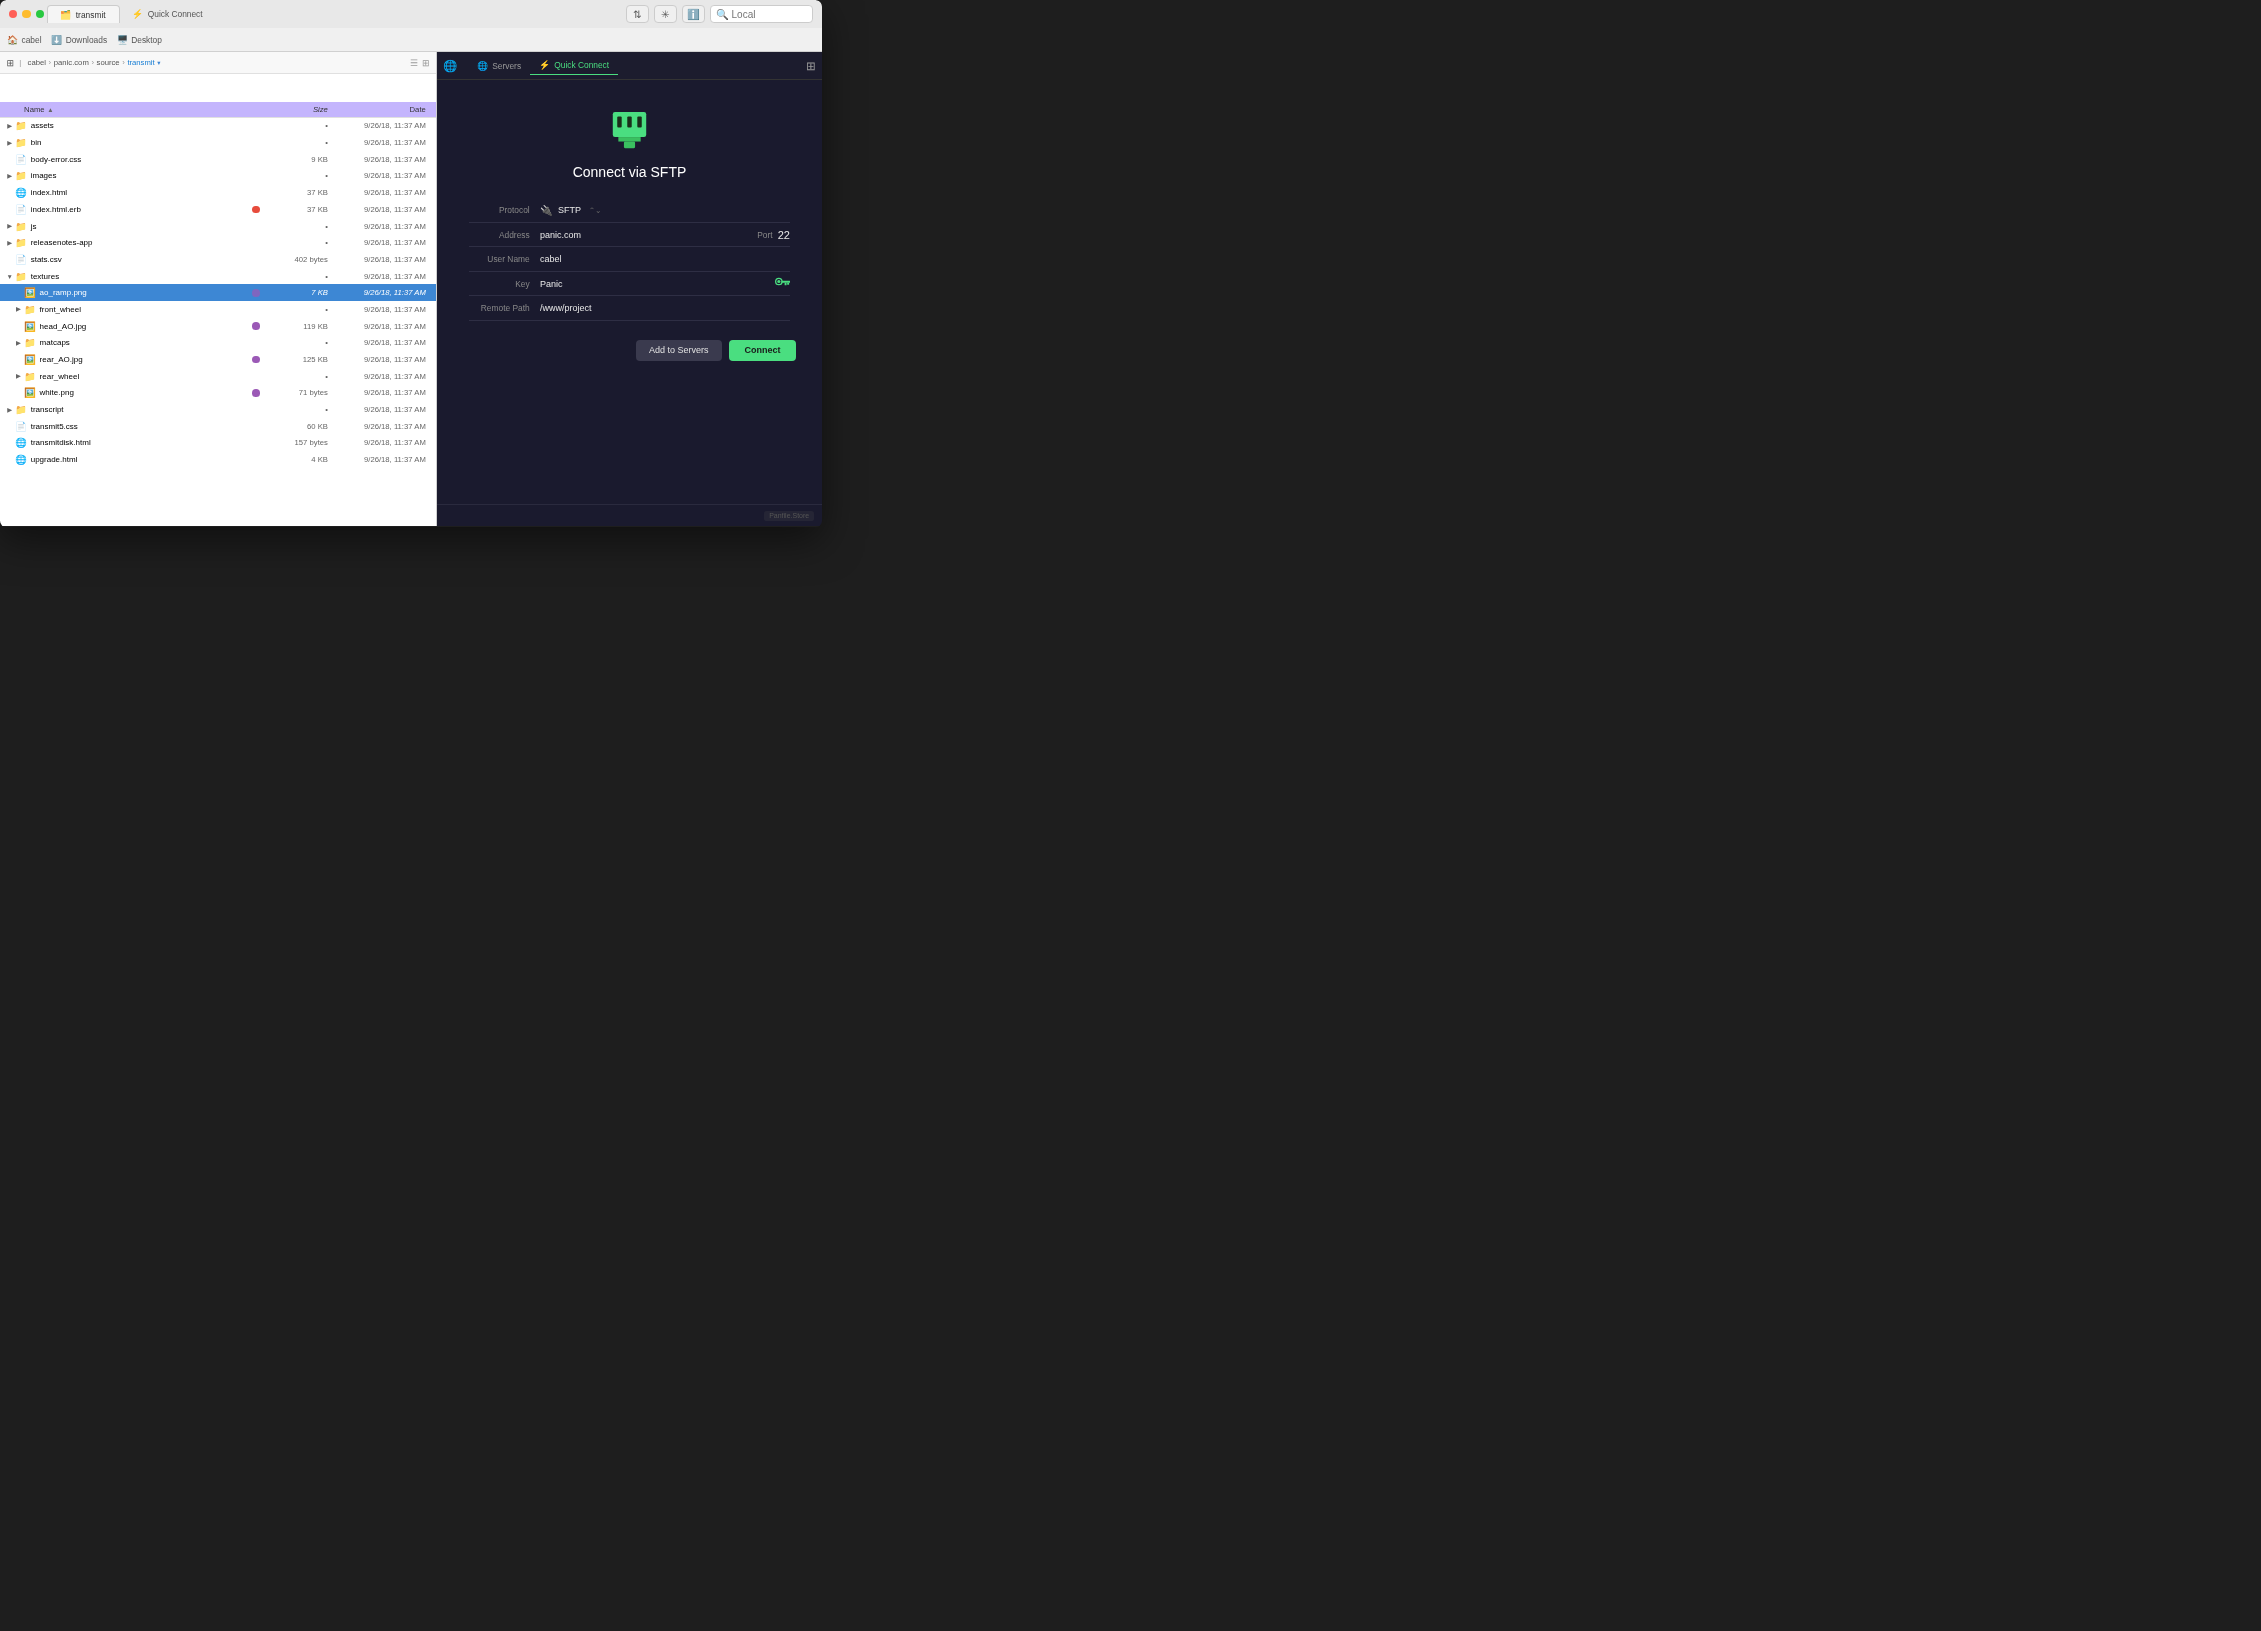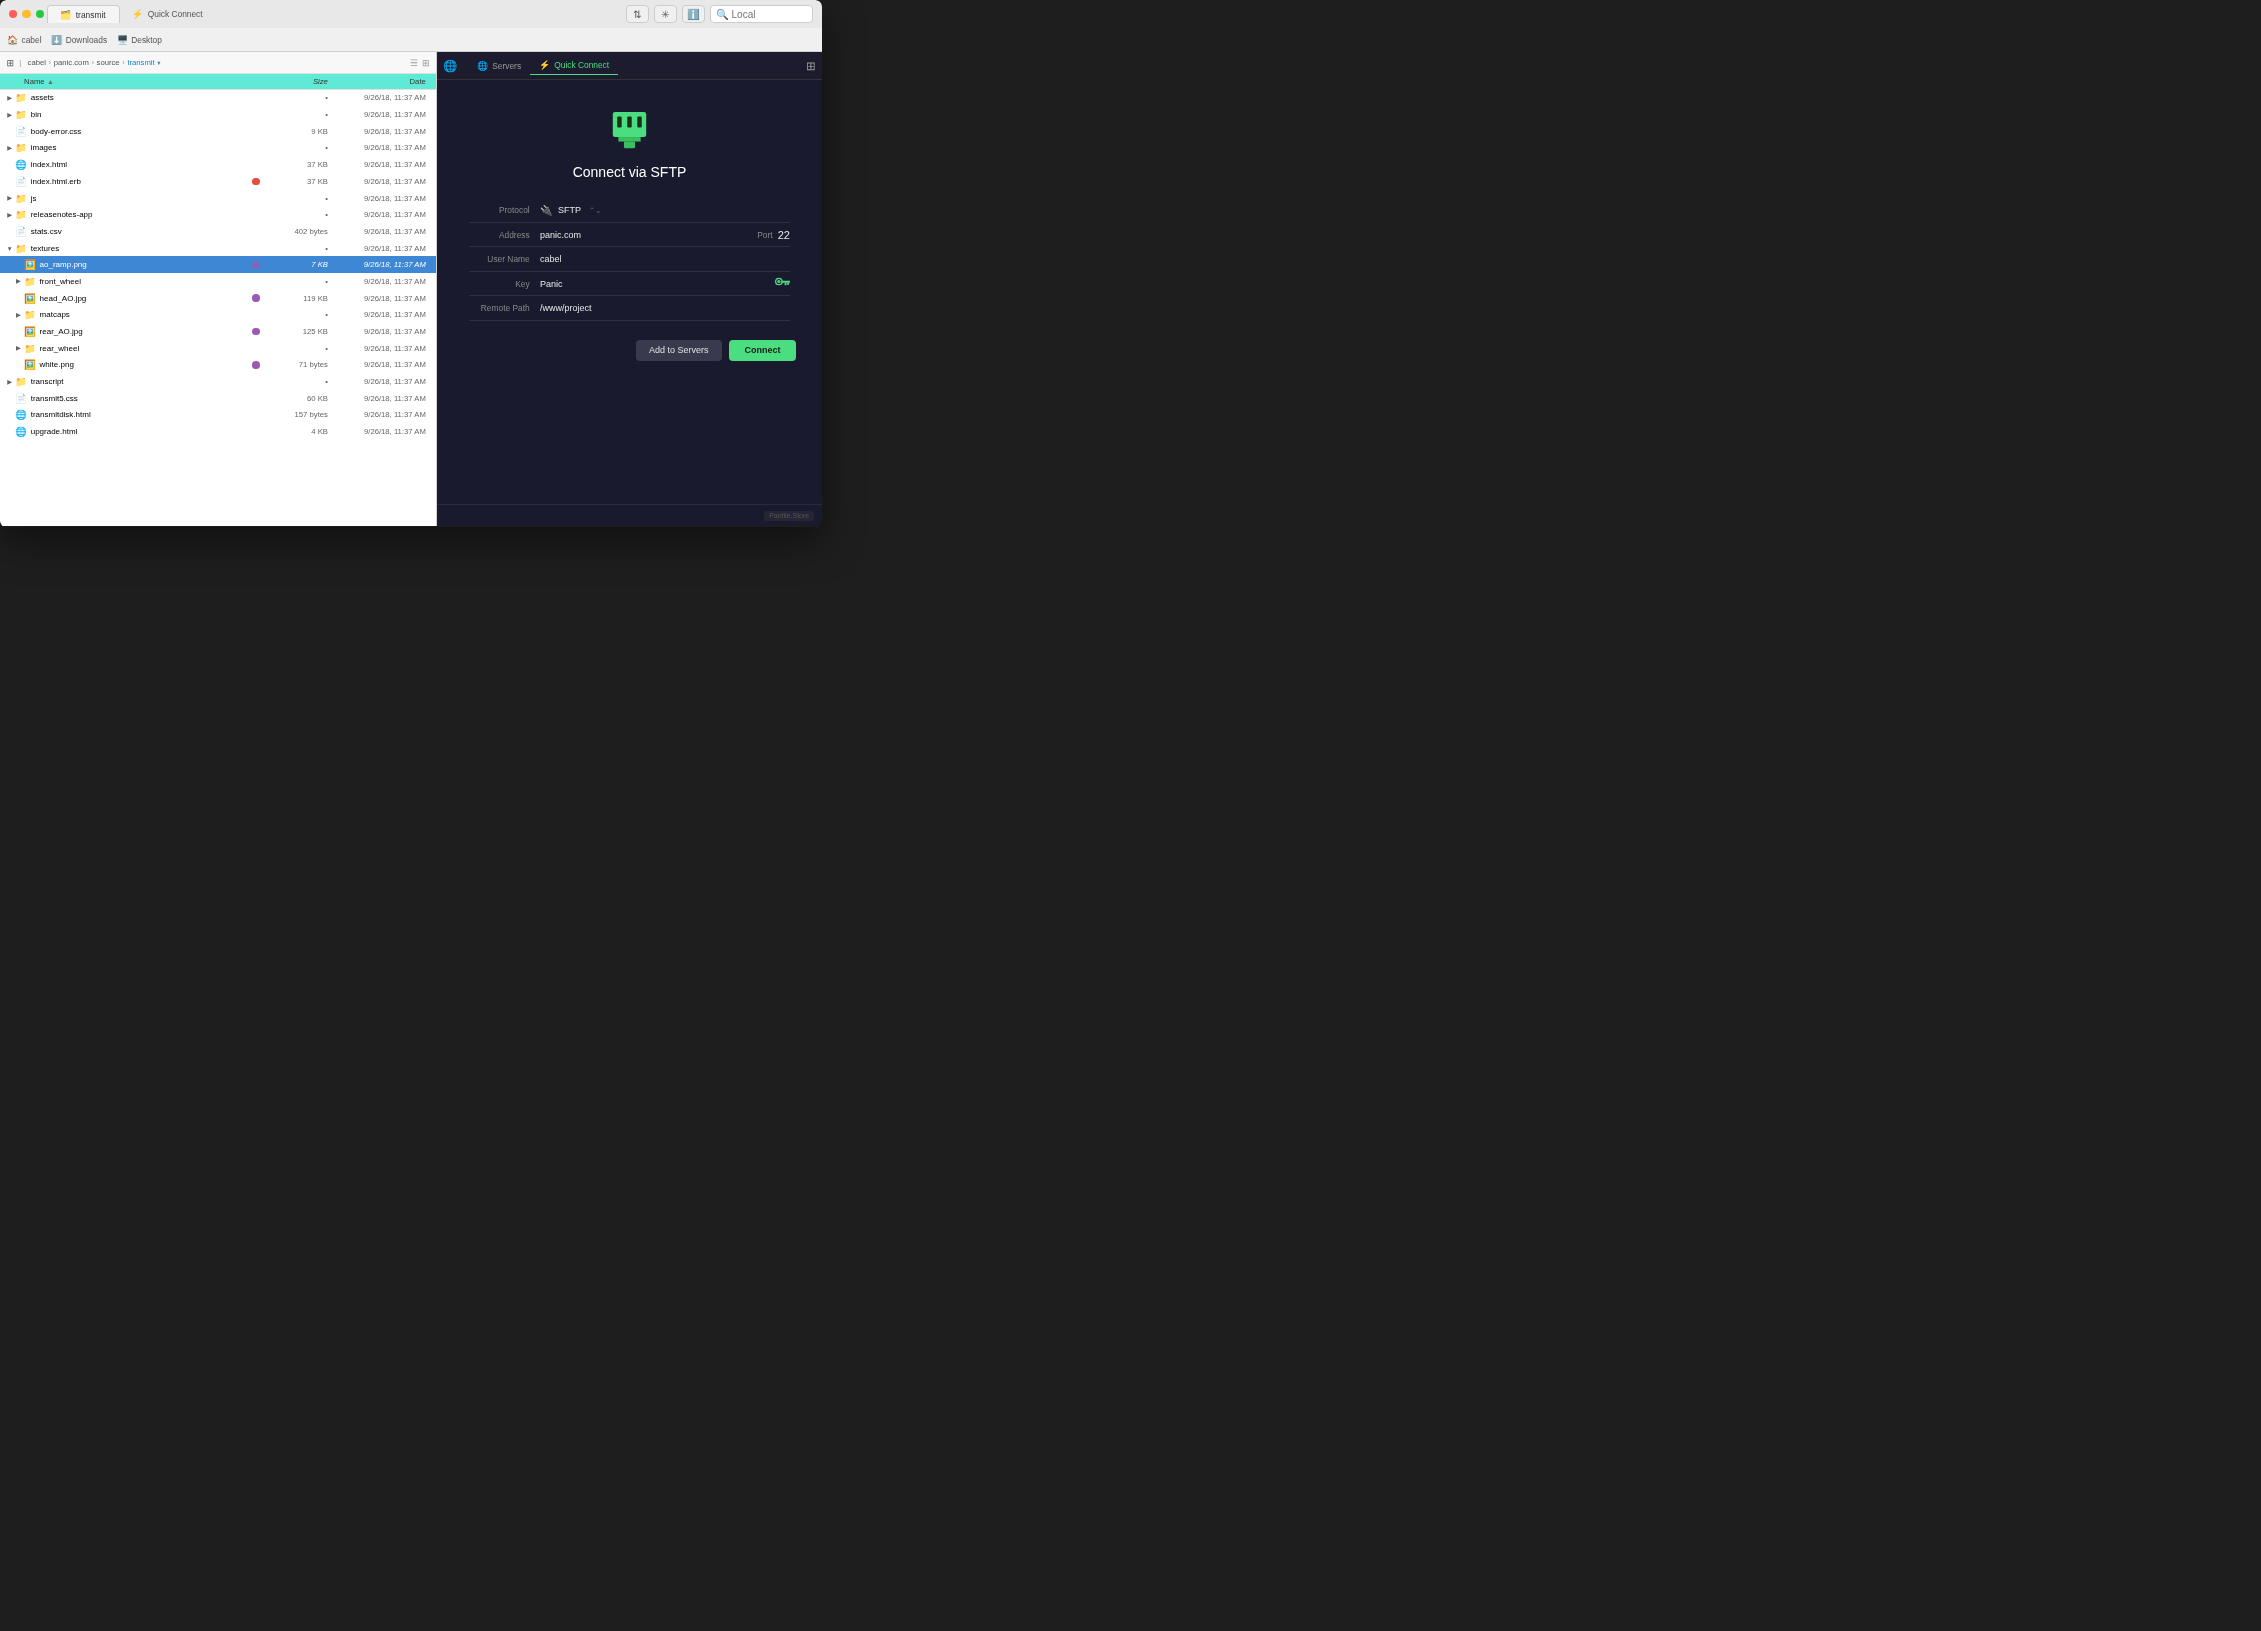--- a/index.html
+++ b/index.html
@@ -161,25 +161,26 @@
       margin-left: auto;
       display: flex;
       gap: 3.9px;
     }
 
     
     .col-headers {
       display: flex;
       align-items: center;
       padding: 2.6px 5.1px;
-      background: #5eead4;
+      background: #c4b5fd;
       border-bottom: 0.6px solid #e0e0e0;
       font-size: 7.7px;
       color: #333;
       font-weight: 500;
+      margin-top: 28px;
     }
     .col-name { flex: 1; padding-left: 19px; display: flex; align-items: center; gap: 2.6px; }
     .col-size { width: 64px; text-align: right; font-style: italic; }
     .col-date { width: 103px; text-align: right; padding-right: 5.1px; }
 
     
     .file-list {
       overflow-y: auto;
       flex: 1;
     }

